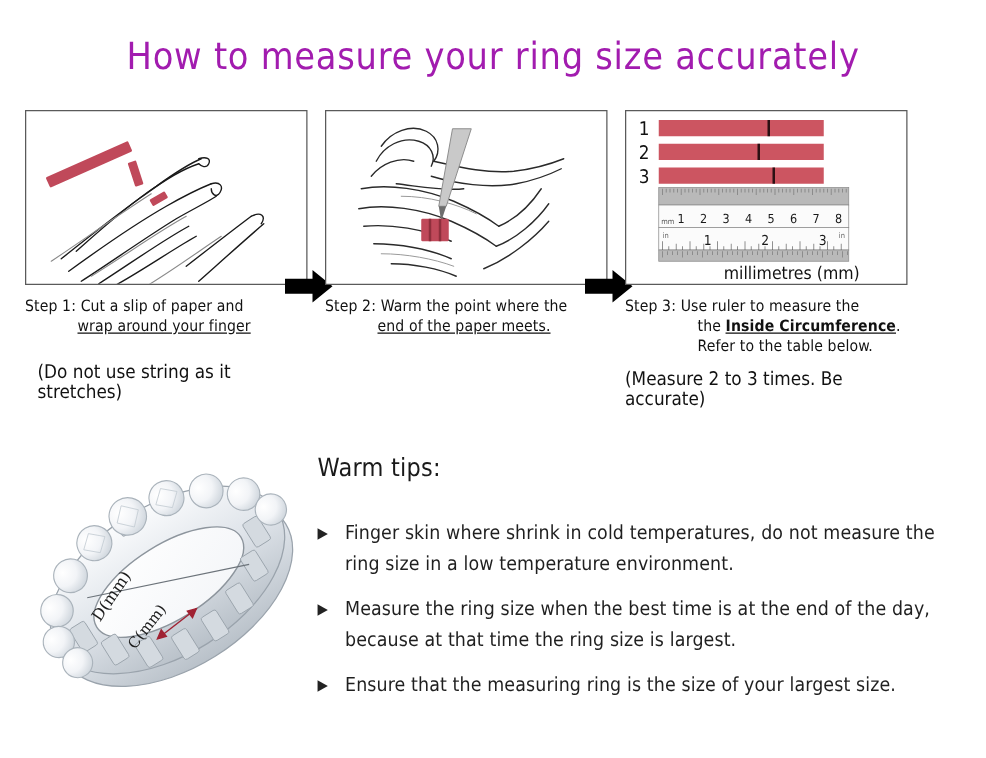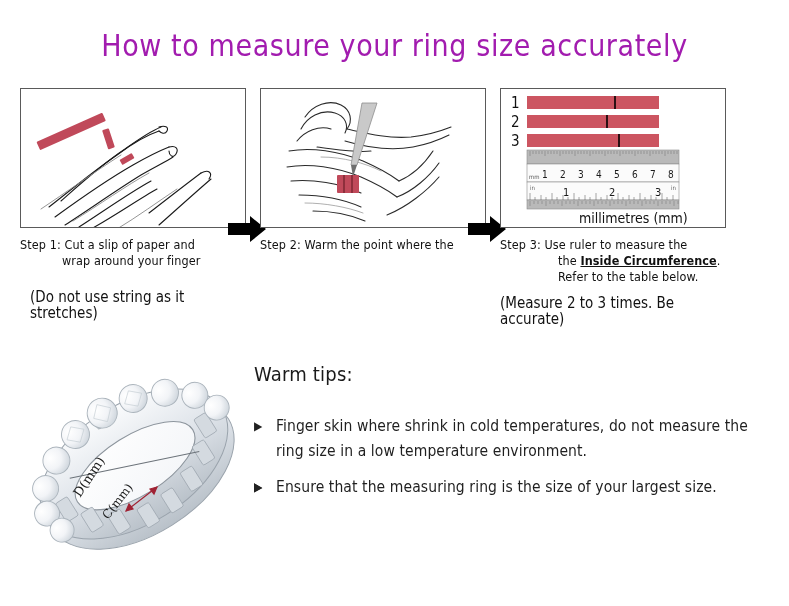--- a/index.html
+++ b/index.html
@@ -69,21 +69,21 @@
   .arrow.a2 { left: 468px; }
 
   .caption {
     margin-top: 9px;
     font-size: 12.5px;
     line-height: 16px;
     letter-spacing: 0.1px;
     font-family: "DejaVu Sans Condensed", "Liberation Sans Narrow", "Liberation Sans", sans-serif;
   }
   .caption .lbl { font-weight: normal; text-align: right; }
-  .caption .ind { display: block; padding-left: 42px; }
+  .caption .ind { display: block; padding-left: 42px; text-decoration: underline; }
   .caption .ind2 { display: block; padding-left: 58px; }
   .caption b.inline { font-weight: bold; text-decoration: underline; }
 
   .note {
     margin-top: 20px;
     font-size: 15px;
     line-height: 16px;
     font-family: "DejaVu Sans Condensed", "Liberation Sans Narrow", "Liberation Sans", sans-serif;
   }
   .note.n1 { padding-left: 10px; }
@@ -220,20 +220,21 @@
         <g>
           <rect x="76" y="86" width="22" height="18" rx="1" fill="#c0495a"></rect>
           <rect x="82" y="86" width="2" height="18" fill="#8e2f3c"></rect>
           <rect x="90" y="86" width="2" height="18" fill="#8e2f3c"></rect>
         </g>
       </svg>
     </div>
     <div class="caption">
       <span class="lbl">Step 2:</span>
       <span>Warm the point where the</span>
+      <span class="ind">end of the paper meets.</span>
     </div>
   </div>
 
   <div class="arrow a2">
     <svg width="40" height="30" viewBox="0 0 40 30">
       <polygon points="0,9 22,9 22,2 38,15 22,28 22,21 0,21" fill="#000000"></polygon>
     </svg>
   </div>
 
   <div class="step-col c3">
@@ -410,19 +411,20 @@
 <div id="tips">
   <div id="tips-heading">Warm tips:</div>
 
   <div class="tip">
     <span class="bullet">▶</span>
     <span>Finger skin where shrink in cold temperatures, do not measure the ring size in a low temperature environment.</span>
   </div>
 
   <div class="tip">
     <span class="bullet">▶</span>
+    <span>Measure the ring size when the best time is at the end of the day, because at that time the ring size is largest.</span>
   </div>
 
   <div class="tip">
     <span class="bullet">▶</span>
     <span>Ensure that the measuring ring is the size of your largest size.</span>
   </div>
 </div>
 
 </body></html>

